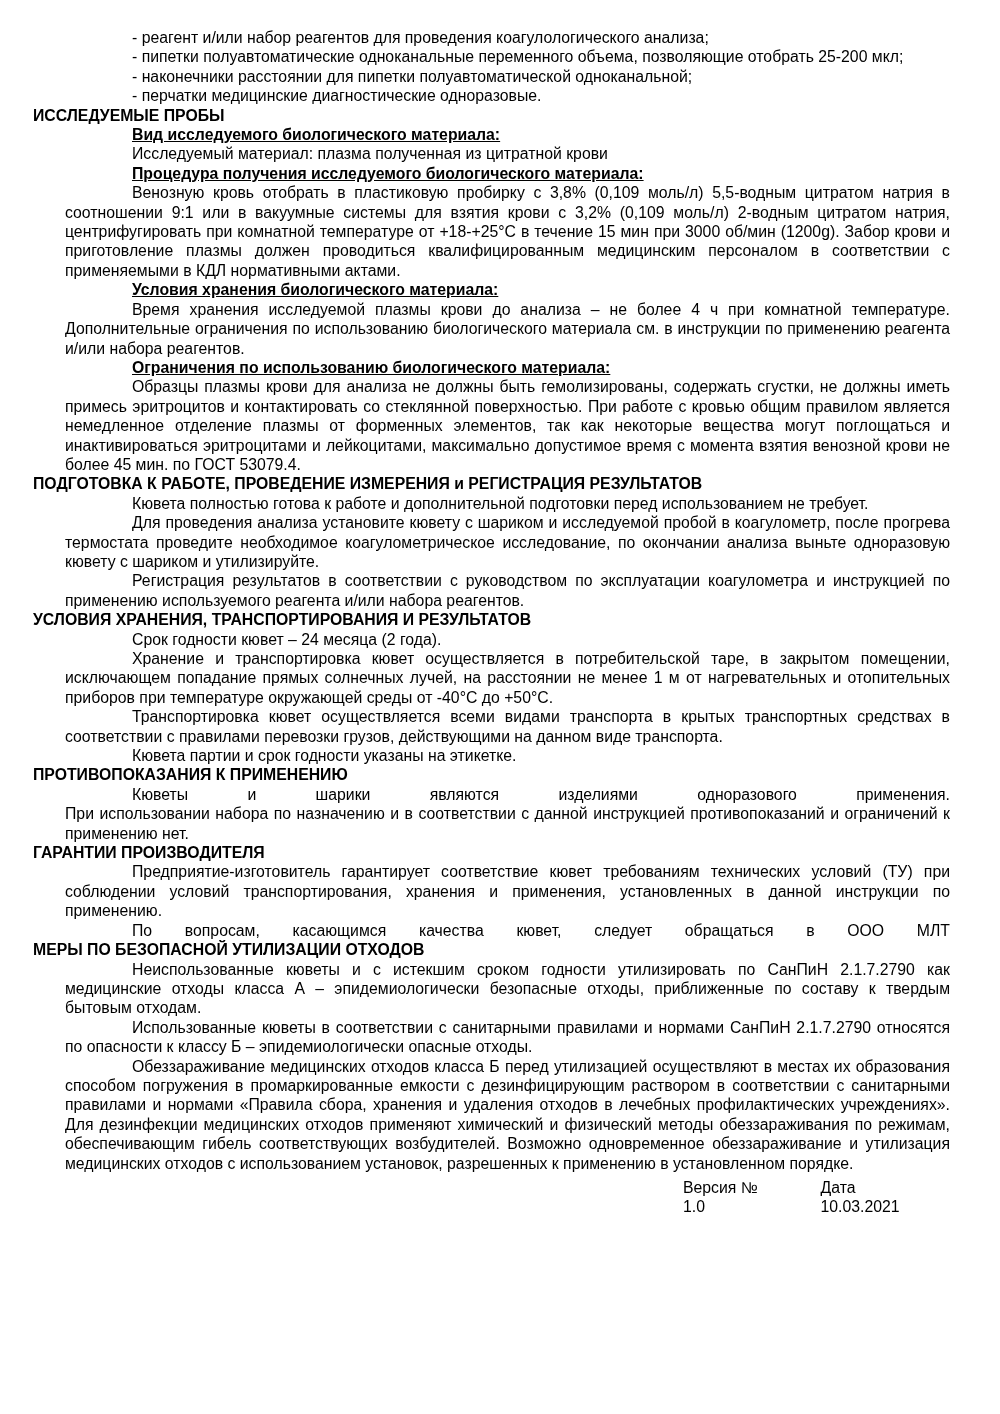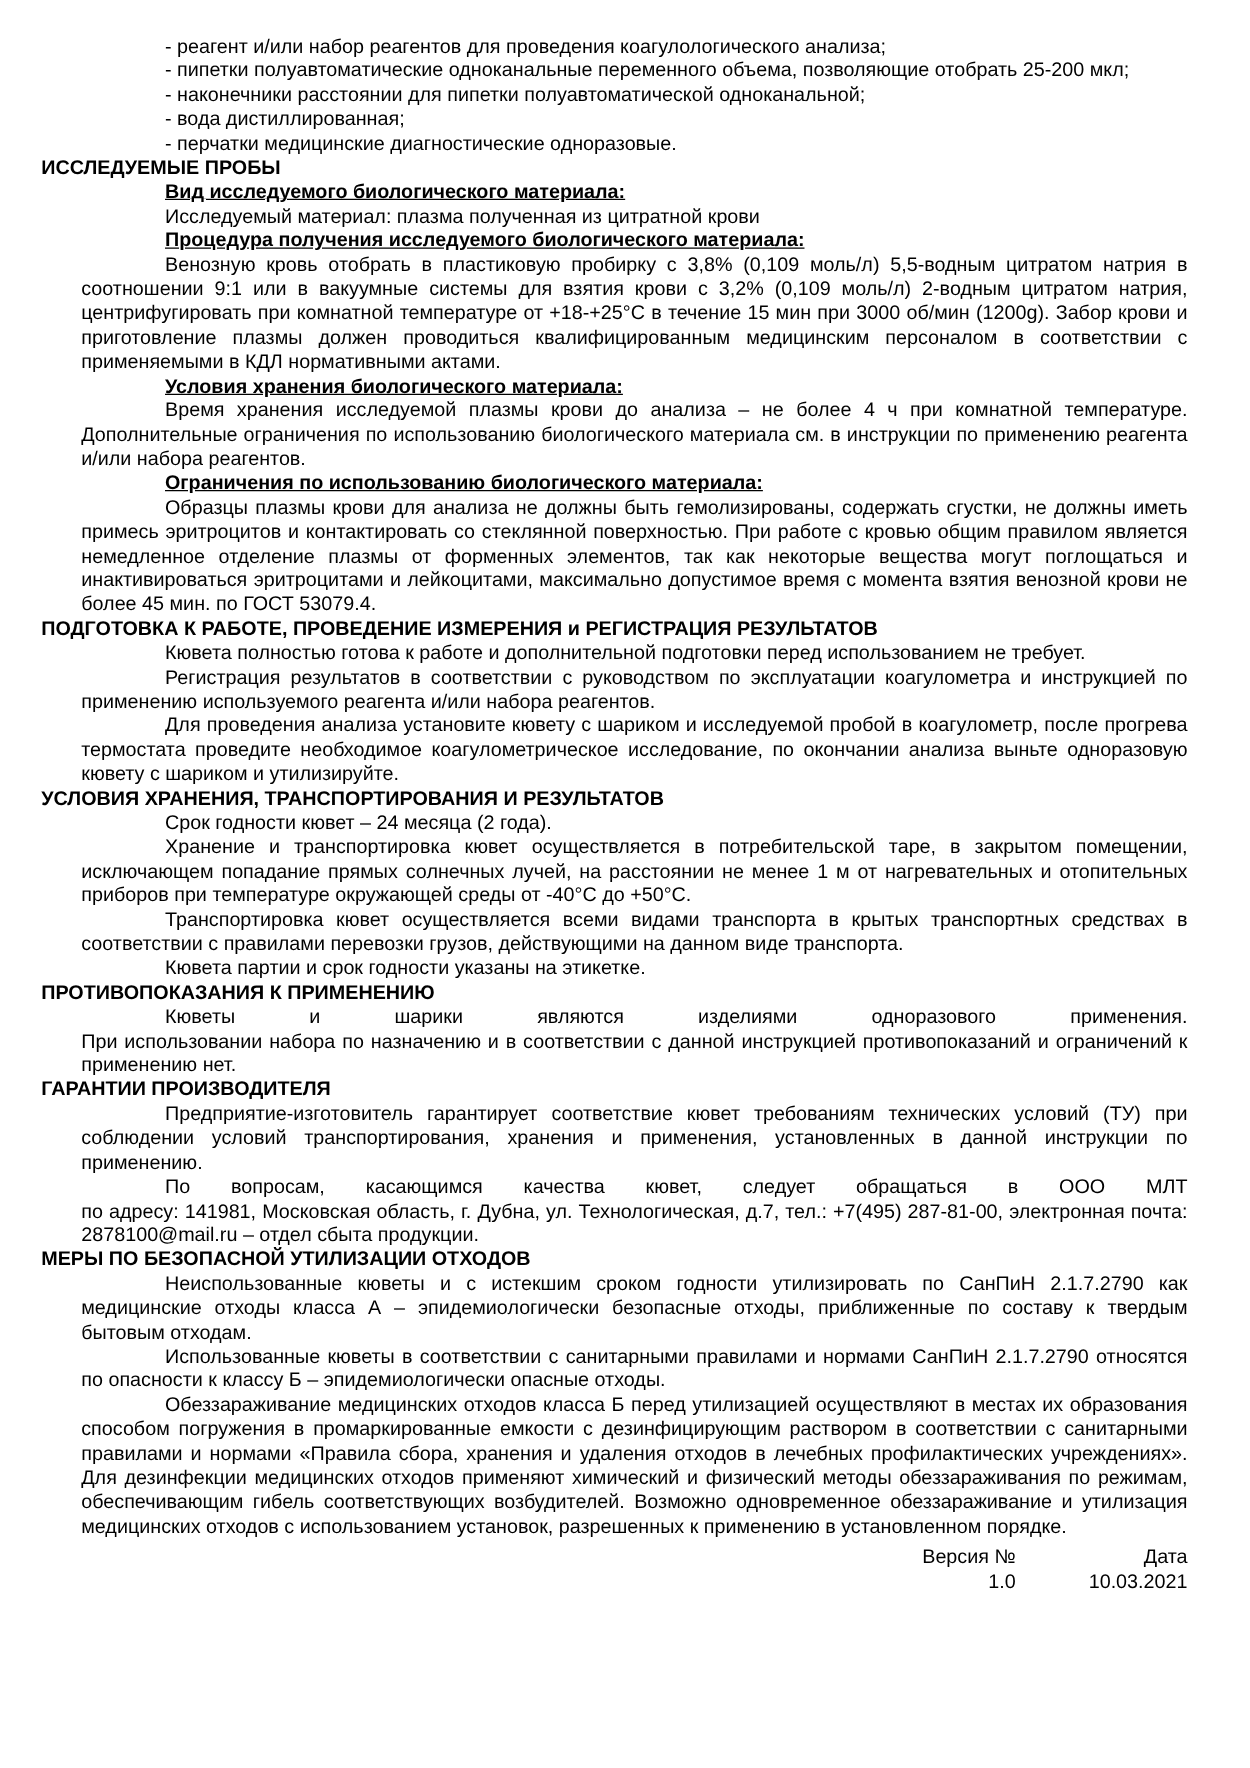--- a/index.html
+++ b/index.html
@@ -25,72 +25,70 @@
   .force-just{
     display:block;text-align:justify;text-align-last:justify;text-indent:67px;
   }
   .cont{
     display:block;text-align:justify;text-indent:0;
   }
   .bold{font-weight:normal;}
   .footer{
     display:flex;margin-top:5px;
   }
-  .f-col{width:130px;text-align:right;}
+  .f-col{width:130px;text-align:left;}
   .f-col-version{margin-left:618px;}
   .f-col-date{margin-left:8px;}
 </style>
 </head>
 <body>
 
 <div>
 
   <div>
     <div class="list-item">- реагент и/или набор реагентов для проведения коагулологического анализа;</div>
     <div class="list-item">- пипетки полуавтоматические одноканальные переменного объема, позволяющие отобрать 25-200 мкл;</div>
     <div class="list-item">- наконечники расстоянии для пипетки полуавтоматической одноканальной;</div>
-    <div class="list-item">- вода дистиллированная;</div>
     <div class="list-item">- перчатки медицинские диагностические одноразовые.</div>
   </div>
 
   <div class="heading">ИССЛЕДУЕМЫЕ ПРОБЫ</div>
 
   <div class="uheading">Вид исследуемого биологического материала:</div>
   <div class="para-noj">Исследуемый материал: плазма полученная из цитратной крови</div>
   <div class="uheading">Процедура получения исследуемого биологического материала:</div>
   <p class="para">Венозную кровь отобрать в пластиковую пробирку с 3,8% (0,109 моль/л) 5,5-водным цитратом натрия в соотношении 9:1 или в вакуумные системы для взятия крови с 3,2% (0,109 моль/л) 2-водным цитратом натрия, центрифугировать при комнатной температуре от +18-+25°С в течение 15 мин при 3000 об/мин (1200g). Забор крови и приготовление плазмы должен проводиться квалифицированным медицинским персоналом в соответствии с применяемыми в КДЛ нормативными актами.</p>
 
   <div class="uheading">Условия хранения биологического материала:</div>
   <p class="para">Время хранения исследуемой плазмы крови до анализа – не более 4 ч при комнатной температуре. Дополнительные ограничения по использованию биологического материала см. в инструкции по применению реагента и/или набора реагентов.</p>
 
   <div class="uheading">Ограничения по использованию биологического материала:</div>
   <p class="para">Образцы плазмы крови для анализа не должны быть гемолизированы, содержать сгустки, не должны иметь примесь эритроцитов и контактировать со стеклянной поверхностью. При работе с кровью общим правилом является немедленное отделение плазмы от форменных элементов, так как некоторые вещества могут поглощаться и инактивироваться эритроцитами и лейкоцитами, максимально допустимое время с момента взятия венозной крови не более 45 мин. по ГОСТ 53079.4.</p>
 
   <div class="heading">ПОДГОТОВКА К РАБОТЕ, ПРОВЕДЕНИЕ ИЗМЕРЕНИЯ и РЕГИСТРАЦИЯ РЕЗУЛЬТАТОВ</div>
   <div class="para-noj">Кювета полностью готова к работе и дополнительной подготовки перед использованием не требует.</div>
+  <p class="para">Для проведения анализа установите кювету с шариком и исследуемой пробой в коагулометр, после прогрева термостата проведите необходимое коагулометрическое исследование, по окончании анализа выньте одноразовую кювету с шариком и утилизируйте.</p>
   <p class="para">Регистрация результатов в соответствии с руководством по эксплуатации коагулометра и инструкцией по применению используемого реагента и/или набора реагентов.</p>
-  <p class="para">Для проведения анализа установите кювету с шариком и исследуемой пробой в коагулометр, после прогрева термостата проведите необходимое коагулометрическое исследование, по окончании анализа выньте одноразовую кювету с шариком и утилизируйте.</p>
 
   <div class="heading">УСЛОВИЯ ХРАНЕНИЯ, ТРАНСПОРТИРОВАНИЯ И РЕЗУЛЬТАТОВ</div>
   <div class="para-noj"><span class="bold">Срок годности кювет – 24 месяца (2 года)</span><span>.</span></div>
   <p class="para">Хранение и транспортировка кювет осуществляется в потребительской таре, в закрытом помещении, исключающем попадание прямых солнечных лучей, на расстоянии не менее 1 м от нагревательных и отопительных приборов при температуре окружающей среды от -40°С до +50°С.</p>
   <p class="para">Транспортировка кювет осуществляется всеми видами транспорта в крытых транспортных средствах в соответствии с правилами перевозки грузов, действующими на данном виде транспорта.</p>
   <div class="para-noj">Кювета партии и срок годности указаны на этикетке.</div>
 
   <div class="heading">ПРОТИВОПОКАЗАНИЯ К ПРИМЕНЕНИЮ</div>
   <p class="split">
     <span class="force-just">Кюветы и шарики являются изделиями одноразового применения.</span>
     <span class="cont">При использовании набора по назначению и в соответствии с данной инструкцией противопоказаний и ограничений к применению нет.</span>
   </p>
 
   <div class="heading">ГАРАНТИИ ПРОИЗВОДИТЕЛЯ</div>
   <p class="para">Предприятие-изготовитель гарантирует соответствие кювет требованиям технических условий (ТУ) при соблюдении условий транспортирования, хранения и применения, установленных в данной инструкции по применению.</p>
   <p class="split">
     <span class="force-just">По вопросам, касающимся качества кювет, следует обращаться в ООО МЛТ</span>
-    <span class="cont">по адресу: 141981, Московская область, г. Дубна, ул. Технологическая, д.7, тел.: +7(495) 287-81-00, электронная почта: 2878100@mail.ru – отдел сбыта продукции.</span>
   </p>
 
   <div class="heading">МЕРЫ ПО БЕЗОПАСНОЙ УТИЛИЗАЦИИ ОТХОДОВ</div>
   <p class="para">Неиспользованные кюветы и с истекшим сроком годности утилизировать по СанПиН 2.1.7.2790 как медицинские отходы класса А – эпидемиологически безопасные отходы, приближенные по составу к твердым бытовым отходам.</p>
   <p class="para">Использованные кюветы в соответствии с санитарными правилами и нормами СанПиН 2.1.7.2790 относятся по опасности к классу Б – эпидемиологически опасные отходы.</p>
   <p class="para">Обеззараживание медицинских отходов класса Б перед утилизацией осуществляют в местах их образования способом погружения в промаркированные емкости с дезинфицирующим раствором в соответствии с санитарными правилами и нормами «Правила сбора, хранения и удаления отходов в лечебных профилактических учреждениях». Для дезинфекции медицинских отходов применяют химический и физический методы обеззараживания по режимам, обеспечивающим гибель соответствующих возбудителей. Возможно одновременное обеззараживание и утилизация медицинских отходов с использованием установок, разрешенных к применению в установленном порядке.</p>
 
   <div class="footer">
     <div class="f-col f-col-version">
       <div>Версия №</div>

